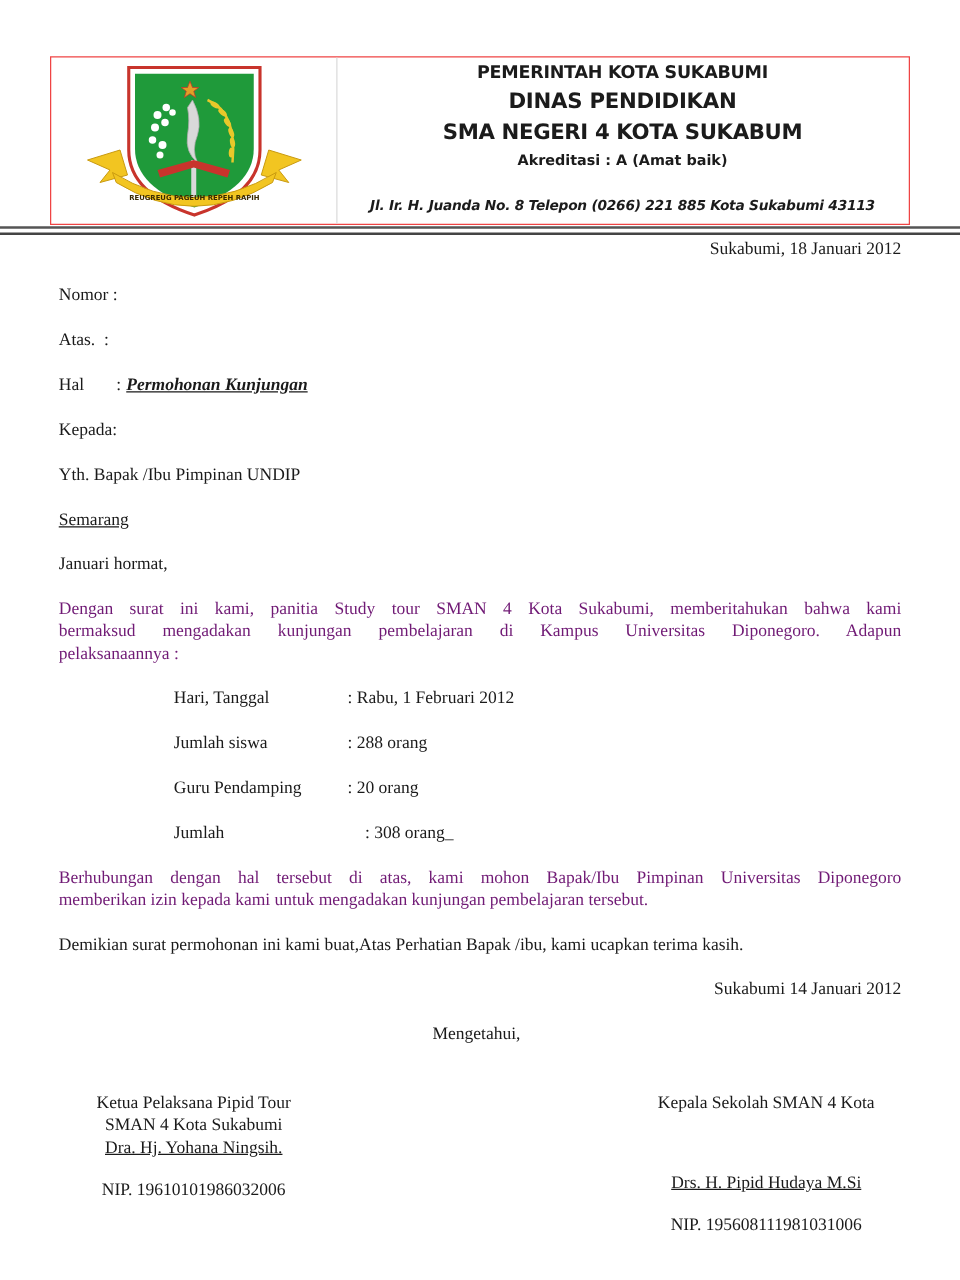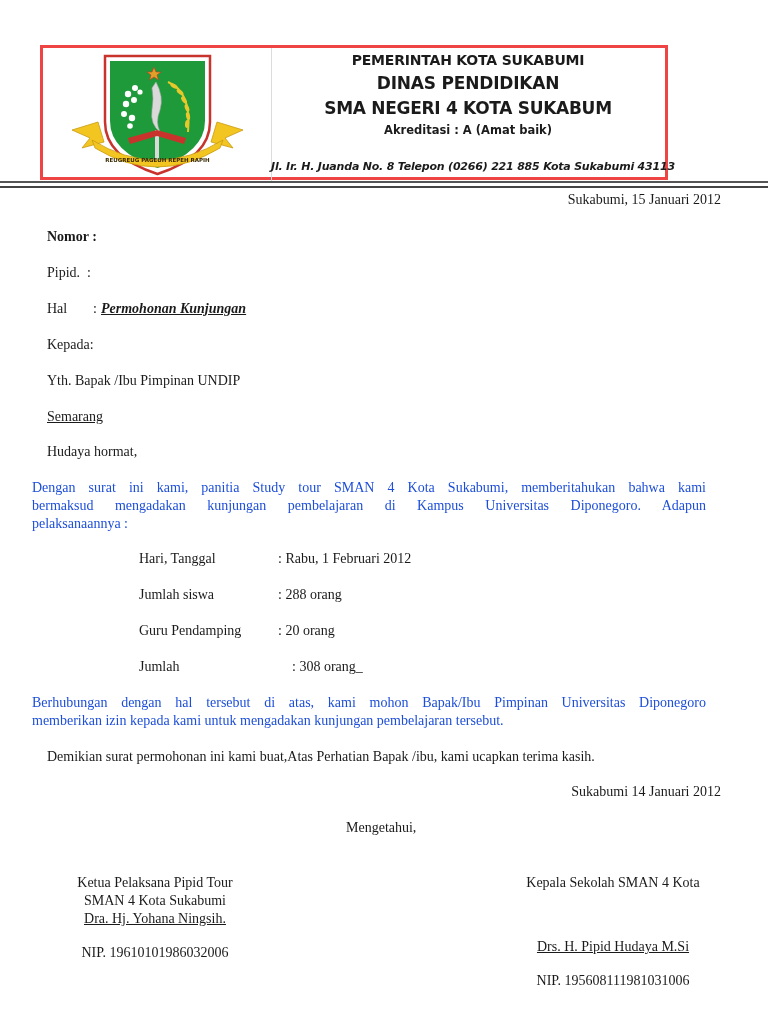--- a/index.html
+++ b/index.html
@@ -1,39 +1,39 @@
 <!DOCTYPE html>
 <html><head>
 <meta charset="utf-8">
 <style>
   html, body { margin: 0; padding: 0; background: #ffffff; }
   body { width: 768px; height: 1024px; position: relative; overflow: hidden; color: #1a1a1a; }
   .serif { font-family: "Liberation Serif", "DejaVu Serif", serif; }
   .sans { font-family: "DejaVu Sans", "Liberation Sans", sans-serif; }
 
   
-  .kop { position: absolute; left: 40px; top: 45px; width: 628px; height: 135px; border: 3px solid #ef4444; box-sizing: border-box; }
+  .kop { position: absolute; left: 40px; top: 45px; width: 688px; height: 135px; border: 1px solid #ef4444; box-sizing: border-box; }
   .kop-logo-cell { position: absolute; left: 0; top: 0; width: 228px; height: 133px; border-right: 1px solid #dcdcdc; }
   .kop-text-cell { position: absolute; left: 228px; top: 0; right: 0; height: 133px; text-align: center; }
   .kop-line { position: absolute; left: 0; right: 0; text-align: center; font-weight: bold; color: #1b1b1b; white-space: nowrap; }
   .k1 { top: 4px; font-size: 14px; letter-spacing: -0.2px; }
   .k2 { top: 25px; font-size: 17px; letter-spacing: -0.2px; }
   .k3 { top: 50px; font-size: 17px; letter-spacing: -0.3px; }
   .k4 { top: 75px; font-size: 11.5px; }
   .k5 { top: 94px; font-size: 11.5px; }
   .k6 { top: 112px; font-size: 11px; font-style: italic; letter-spacing: -0.2px; }
 
   .logo { position: absolute; left: 17px; top: 4px; width: 195px; height: 125px; }
 
   .rule1 { position: absolute; left: 0; width: 768px; top: 181px; height: 2px; background: #555; }
   .rule2 { position: absolute; left: 0; width: 768px; top: 186px; height: 2px; background: #444; }
 
   
   .t { position: absolute; font-size: 14px; white-space: nowrap; color: #1a1a1a; }
-  .just { position: absolute; left: 32px; width: 674px; font-size: 14px; line-height: 18px; text-align: justify; text-align-last: left; color: #1d4ed8; }
+  .just { position: absolute; left: 47px; width: 674px; font-size: 14px; line-height: 18px; text-align: justify; text-align-last: left; color: #701a75; }
   .justline { display: block; text-align: justify; text-align-last: justify; }
   .u { text-decoration: underline; text-align: center; }
   .bi { font-weight: bold; font-style: italic; text-decoration: underline; }
   .center-block { position: absolute; text-align: center; font-size: 14px; line-height: 18px; }
 </style>
 </head>
 <body class="serif">
 
 <div class="kop">
   <div class="kop-logo-cell">
@@ -83,33 +83,33 @@
     <div class="kop-line k2">DINAS PENDIDIKAN</div>
     <div class="kop-line k3">SMA NEGERI 4 KOTA SUKABUM</div>
     <div class="kop-line k4">Akreditasi : A (Amat baik)</div>
     <div class="kop-line k6">Jl. Ir. H. Juanda No. 8 Telepon (0266) 221 885 Kota Sukabumi 43113</div>
   </div>
 </div>
 
 <div class="rule1"></div>
 <div class="rule2"></div>
 
-<div class="t" style="right:47px; top:192px;">Sukabumi, 15 Januari 2012</div>
+<div class="t" style="right:47px; top:192px;">Sukabumi, 18 Januari 2012</div>
 
-<div class="t" style="left:47px; top:229px;font-weight:bold;">Nomor :</div>
-<div class="t" style="left:47px; top:265px; white-space:pre;">Pipid.  :</div>
+<div class="t" style="left:47px; top:229px;">Nomor :</div>
+<div class="t" style="left:47px; top:265px; white-space:pre;">Atas.  :</div>
 
 <div class="t" style="left:47px; top:301px;">Hal</div>
 <div class="t" style="left:93px; top:301px;">:</div>
 <div class="t bi" style="left:101px; top:301px;">Permohonan Kunjungan</div>
 
 <div class="t" style="left:47px; top:337px;">Kepada:</div>
 <div class="t" style="left:47px; top:373px;">Yth. Bapak /Ibu Pimpinan UNDIP</div>
 <div class="t u" style="left:47px; top:409px;">Semarang</div>
-<div class="t" style="left:47px; top:444px;">Hudaya hormat,</div>
+<div class="t" style="left:47px; top:444px;">Januari hormat,</div>
 
 <div class="just" style="top:479px;">
   <span class="justline">Dengan surat ini kami, panitia Study tour SMAN 4 Kota Sukabumi, memberitahukan bahwa kami</span>
   <span class="justline">bermaksud mengadakan kunjungan pembelajaran di Kampus Universitas Diponegoro. Adapun</span>
   <span style="display:block;">pelaksanaannya :</span>
 </div>
 
 <div>
   <div class="t" style="left:139px; top:551px;">Hari, Tanggal</div>
   <div class="t" style="left:278px; top:551px;">: Rabu, 1 Februari 2012</div>

